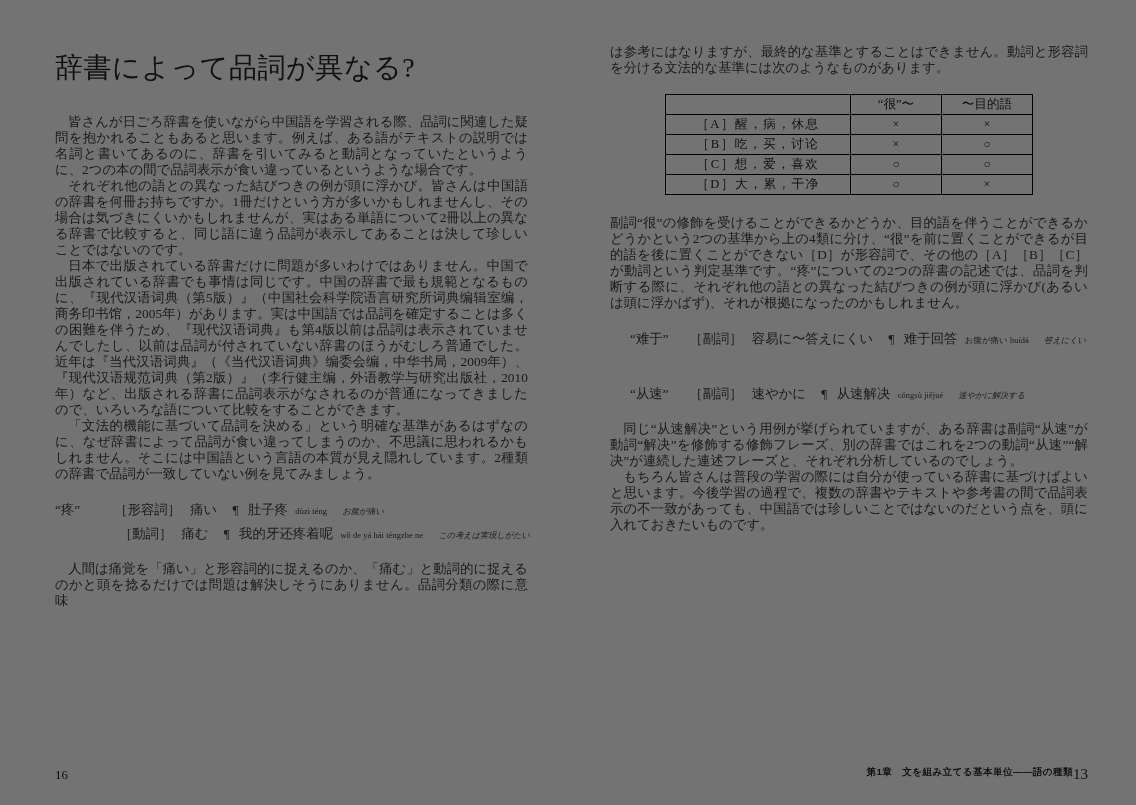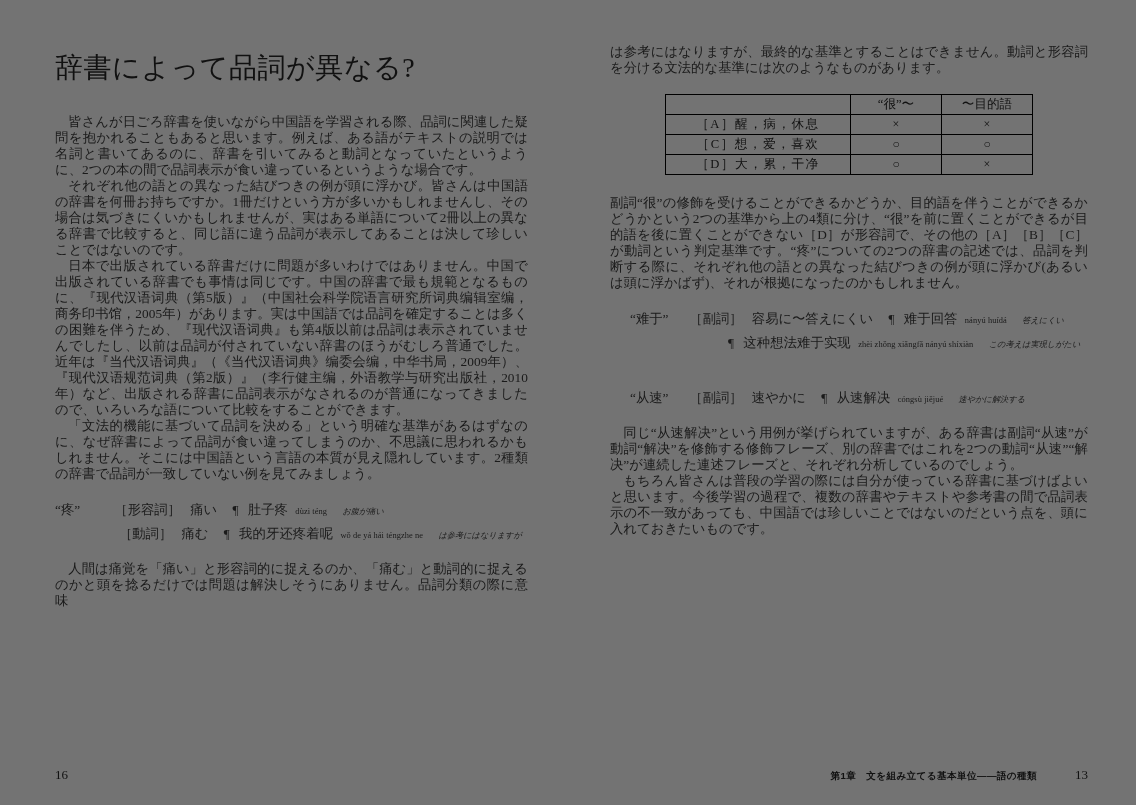--- a/index.html
+++ b/index.html
@@ -154,34 +154,32 @@
     color: #111;
   }
   .footer-left {
     left: 55px;
     font-family: "Liberation Serif", "DejaVu Serif", serif;
     font-size: 13px;
   }
   .footer-right {
     right: 48px;
     display: flex;
-    align-items: flex-end;
-    gap: 26px;
+    align-items: flex-start;
     white-space: nowrap;
   }
   .footer-chapter {
     font-size: 9.6px;
     font-weight: bold;
     letter-spacing: 0.04em;
   }
   .footer-pageno {
     font-family: "Liberation Serif", "DejaVu Serif", serif;
-    font-size: 13px;
+    font-size: 15px;
     font-weight: 400;
-    margin-left: 12px;
   }
 </style>
 </head>
 <body>
 
 <div class="page">
   <div class="spread">
 
     <div class="col col-left">
 
@@ -204,21 +202,21 @@
           <span class="dict-cn">肚子疼</span>
           <span class="pinyin">dùzi téng</span>
           <span class="jp-gloss">お腹が痛い</span>
         </span>
         <span class="dict-line dl-indent-2">
           <span class="dict-pos">［動詞］</span>
           <span class="dict-gloss">痛む</span>
           <span class="pilcrow">¶</span>
           <span class="dict-cn">我的牙还疼着呢</span>
           <span class="pinyin">wǒ de yá hái téngzhe ne</span>
-          <span class="jp-gloss">は参考にはなりますが</span>
+          <span class="jp-gloss">この考えは実現しがたい</span>
         </span>
       </div>
 
       <div class="gap-m"></div>
 
       <p class="body-text indent">人間は痛覚を「痛い」と形容詞的に捉えるのか、「痛む」と動詞的に捉えるのかと頭を捻るだけでは問題は解決しそうにありません。品詞分類の際に意味</p>
 
       <div class="footer footer-left">16</div>
     </div>
 
@@ -233,20 +231,25 @@
               <td class="c-label"></td>
               <td class="c-val">“很”〜</td>
               <td class="c-val">〜目的語</td>
             </tr>
           </thead>
           <tbody>
             <tr>
               <td class="c-label">［A］醒，病，休息</td>
               <td class="c-val mark-cross">×</td>
               <td class="c-val mark-cross">×</td>
+            </tr>
+            <tr>
+              <td class="c-label">［B］吃，买，讨论</td>
+              <td class="c-val mark-cross">×</td>
+              <td class="c-val mark-circle">○</td>
             </tr>
             <tr>
               <td class="c-label">［C］想，爱，喜欢</td>
               <td class="c-val mark-circle">○</td>
               <td class="c-val mark-circle">○</td>
             </tr>
             <tr>
               <td class="c-label">［D］大，累，干净</td>
               <td class="c-val mark-circle">○</td>
               <td class="c-val mark-cross">×</td>
@@ -259,28 +262,22 @@
 
       <p class="body-text">副詞“很”の修飾を受けることができるかどうか、目的語を伴うことができるかどうかという2つの基準から上の4類に分け、“很”を前に置くことができるが目的語を後に置くことができない［D］が形容詞で、その他の［A］［B］［C］が動詞という判定基準です。“疼”についての2つの辞書の記述では、品詞を判断する際に、それぞれ他の語との異なった結びつきの例が頭に浮かび(あるいは頭に浮かばず)、それが根拠になったのかもしれません。</p>
 
       <div class="dict-block">
         <span class="dict-line dl-indent-1">
           <span class="dict-headword">“难于”</span>
           <span class="dict-pos">［副詞］</span>
           <span class="dict-gloss">容易に〜答えにくい</span>
           <span class="pilcrow">¶</span>
           <span class="dict-cn">难于回答</span>
-          <span class="pinyin">nányú huídá</span>
+          <span class="pinyin">お腹が痛い huídá</span>
           <span class="jp-gloss">答えにくい</span>
-        </span>
-        <span class="dict-line dl-indent-3">
-          <span class="pilcrow">¶</span>
-          <span class="dict-cn">这种想法难于实现</span>
-          <span class="pinyin">zhèi zhǒng xiǎngfǎ nányú shíxiàn</span>
-          <span class="jp-gloss">この考えは実現しがたい</span>
         </span>
       </div>
 
       <div class="gap-m"></div>
 
 
       <div class="dict-block">
         <span class="dict-line dl-indent-1">
           <span class="dict-headword">“从速”</span>
           <span class="dict-pos">［副詞］</span>

